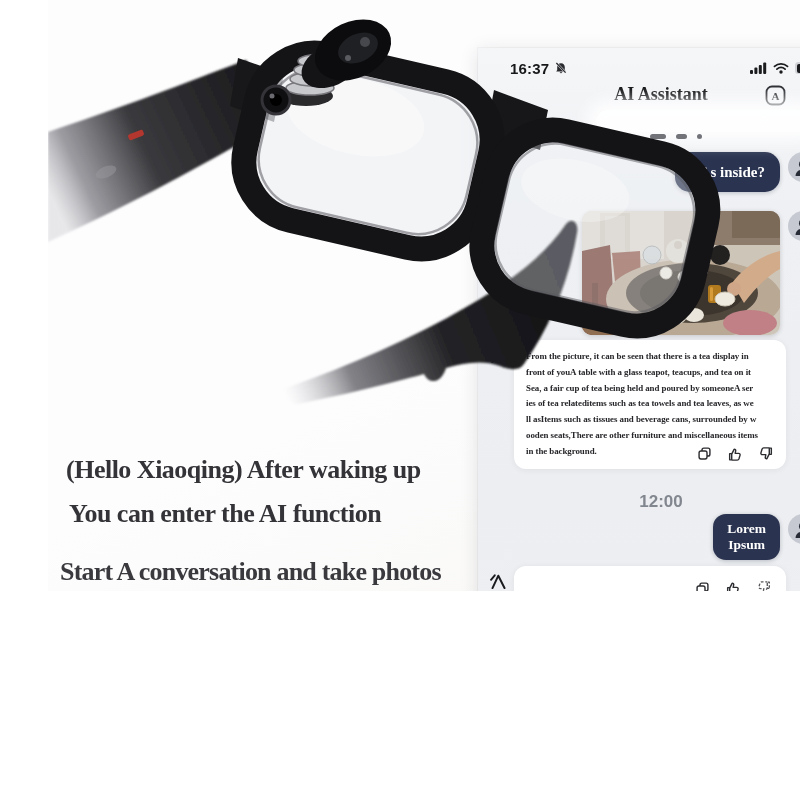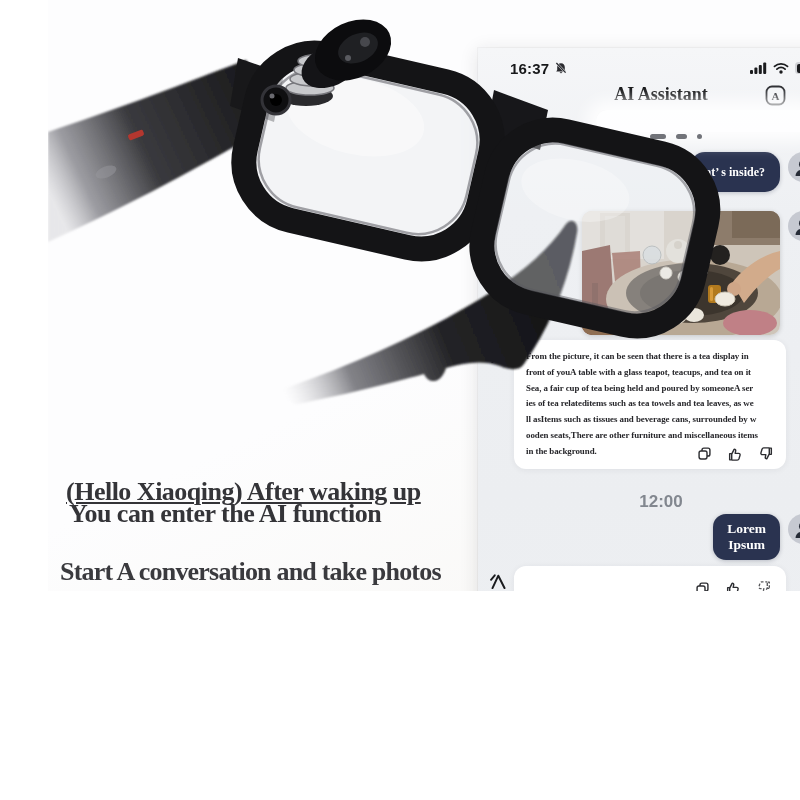--- a/index.html
+++ b/index.html
@@ -29,21 +29,21 @@
   .frost{position:absolute;top:62px;left:118px;width:215px;height:22px;z-index:2;
          background:rgba(255,255,255,.92);border-radius:11px;
          box-shadow:0 0 16px 10px rgba(255,255,255,.85);}
   .dashes{position:absolute;top:86px;left:172px;display:flex;gap:10px;align-items:center;z-index:2;}
   .dashes i{display:block;height:5px;border-radius:2.5px;background:#43464e;opacity:.75;}
 
   .row{position:absolute;right:26px;display:flex;gap:8px;align-items:flex-start;}
   .avatar{width:30px;height:30px;border-radius:50%;background:#c6c9d1;flex:none;
           display:flex;align-items:center;justify-content:center;overflow:hidden;}
   .bub-user{background:#2a3350;color:#ffffff;font-family:"Liberation Serif","DejaVu Serif",serif;
-            font-weight:700;border-radius:15px;padding:10px 15px;font-size:12px;line-height:20px;
+            font-weight:700;border-radius:15px;padding:10px 15px;font-size:15px;line-height:20px;
             box-shadow:0 1px 4px rgba(25,32,55,.25);}
   .lorem{font-size:13.5px;line-height:16px;padding:7px 14px;text-align:center;white-space:pre-line;border-radius:13px;}
   .b-user3{padding:8px 16px 30px 16px;}
   .photo-wrap{width:198px;height:124px;border-radius:10px;overflow:hidden;flex:none;
               box-shadow:0 1px 5px rgba(0,0,0,.18);}
 
   .ai-block{position:absolute;left:12px;display:flex;gap:7px;align-items:flex-start;}
   .ai-logo{margin-top:8px;flex:none;}
   .bub-ai{background:#ffffff;border-radius:12px;padding:9px 12px;width:272px;position:relative;
           box-shadow:0 1px 6px rgba(40,46,60,.07);box-sizing:border-box;}
@@ -66,21 +66,21 @@
   
   .glasses{position:absolute;left:0;top:0;z-index:10;pointer-events:none;}
 
   
   .left-text{position:absolute;left:0;top:0;width:445px;height:800px;z-index:11;pointer-events:none;}
   .headline{position:absolute;left:14px;top:399px;margin:0;
             font-family:"Liberation Serif","DejaVu Serif",serif;font-weight:800;font-size:38px;
             line-height:1.1;color:#3e3e41;letter-spacing:-1px;}
   .sub{position:absolute;font-family:"Liberation Serif","DejaVu Serif",serif;font-weight:700;
        font-size:26px;color:#343438;letter-spacing:-.5px;}
-  .sub1{left:18px;top:477px;text-decoration:underline;}
+  .sub1{left:18px;top:455px;}
   .sub2{left:21px;top:499px;font-family:Liberation Serif, serif;}
   .bodytext{position:absolute;left:12px;top:557px;width:440px;
             font-family:"Liberation Serif","DejaVu Serif",serif;font-size:26px;line-height:30.5px;
             color:#3a3a3e;letter-spacing:-.8px;white-space:pre-line;font-weight:bold;}
 </style>
 </head>
 <body>
 
 <div class="canvas">
 

